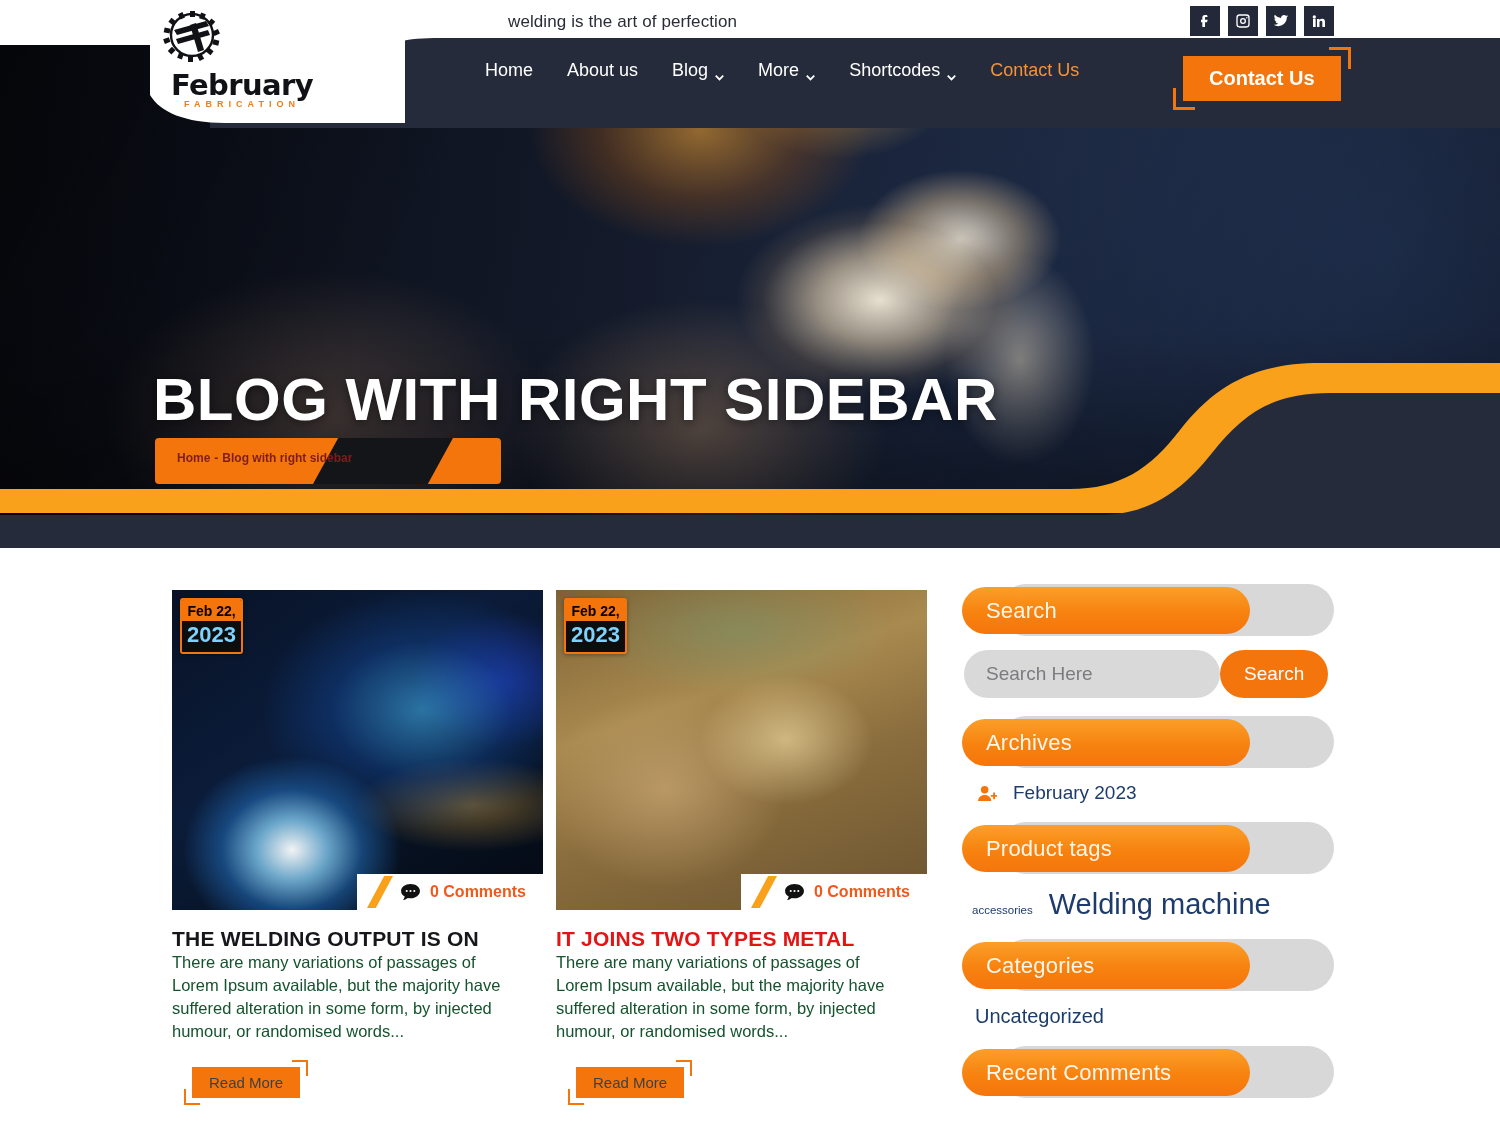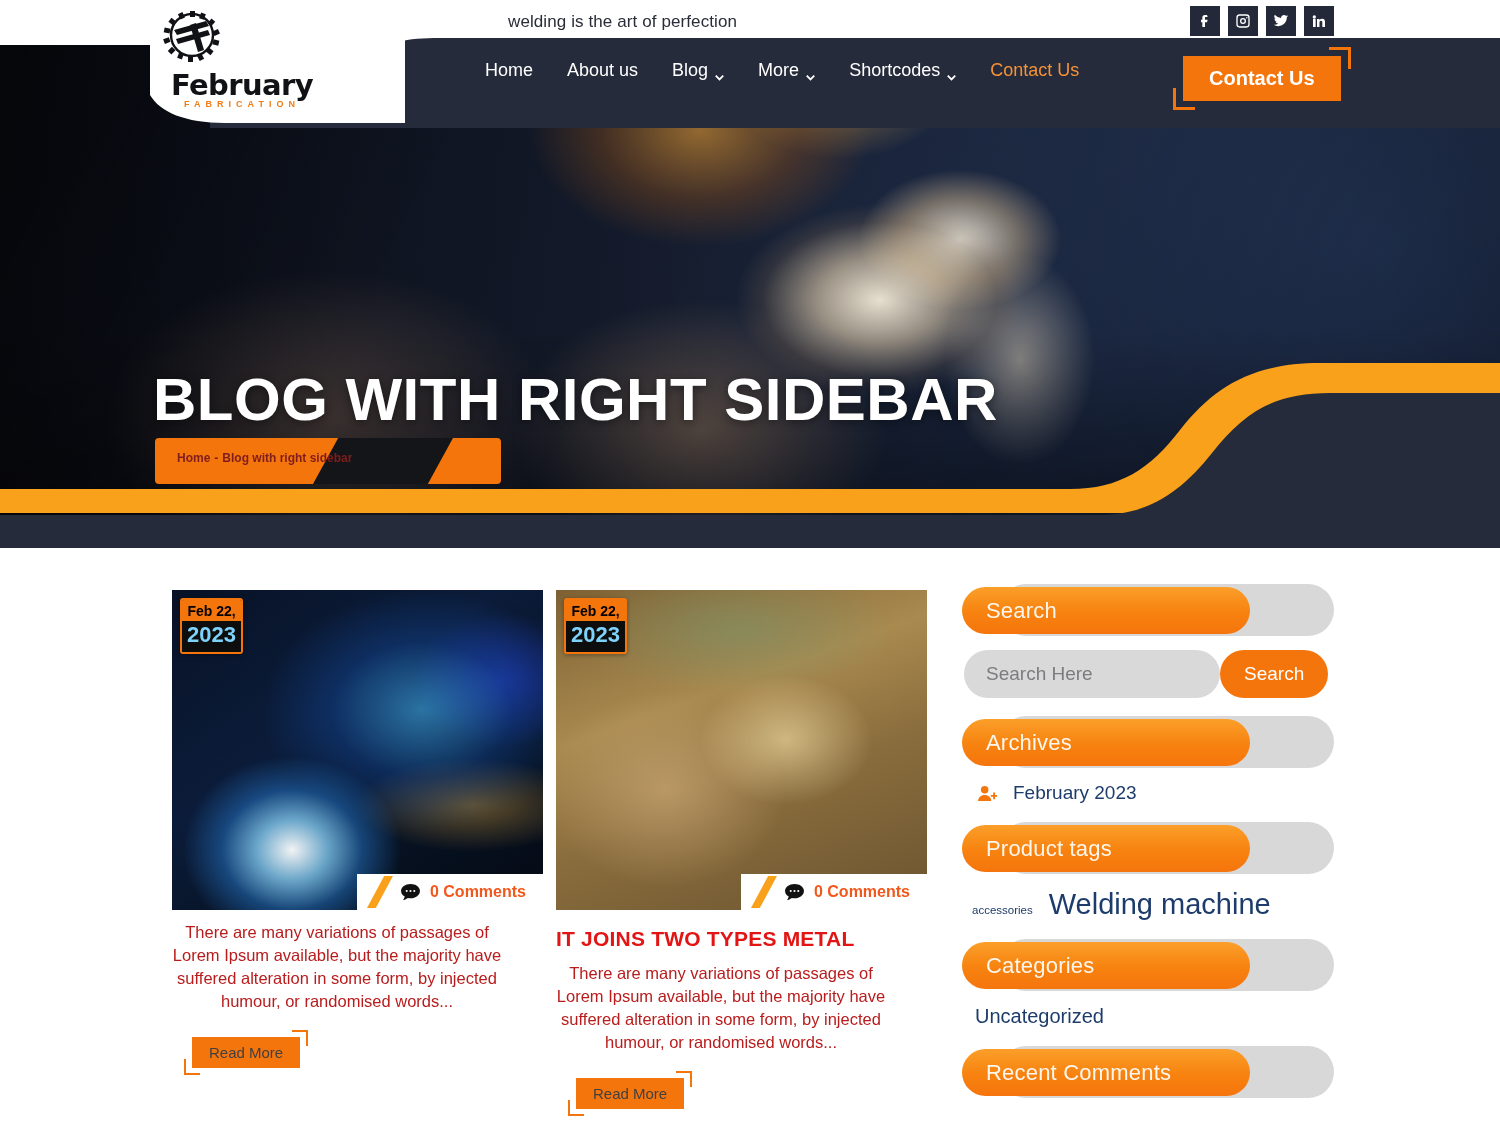--- a/index.html
+++ b/index.html
@@ -182,21 +182,21 @@
   }
   .cb-icon { width: 19px; height: 17px; display: block; }
   .cb-text { font-size: 16px; font-weight: bold; color: #f1581c; white-space: nowrap; }
 
   .post-title {
     margin-top: 17px; font-size: 21px; font-weight: bold; color: #16161b;
     letter-spacing: .2px; cursor: pointer; font-family: "Liberation Sans", sans-serif;
   }
   .post-title.hot { color: #e21414; }
   .post-excerpt {
-    margin-top: 11px; font-size: 16.5px; line-height: 23px; color: #b91c1c; width: 330px; text-align: center;
+    font-size: 16.5px; line-height: 23px; color: #14532d; width: 330px;
   }
   .rm-wrap { position: relative; display: inline-block; margin-top: 24px; margin-left: 20px; }
   .read-more {
     display: inline-block; background: #f5750d; color: #404040; font-size: 15px;
     padding: 7px 17px; border: none; cursor: pointer;
     font-family: "Liberation Sans", sans-serif;
   }
   .rm-wrap .br-tr, .rm-wrap .br-bl {
     position: absolute; width: 16px; height: 16px; pointer-events: none;
   }
@@ -375,20 +375,21 @@
           <div class="comments-badge">
             <svg class="cb-icon" viewBox="0 0 20 18">
               <path d="M10 0C4.5 0 0 3.3 0 7.4c0 2.4 1.5 4.5 3.9 5.9-.2 1-.9 2.6-1.9 3.8 0 0 2.9-.5 5.2-2.3.9.2 1.8.3 2.8.3 5.5 0 10-3.3 10-7.7S15.5 0 10 0z" fill="#111"></path>
               <circle cx="6" cy="7.4" r="1.1" fill="#fff"></circle>
                 <circle cx="10" cy="7.4" r="1.1" fill="#fff"></circle>
                 <circle cx="14" cy="7.4" r="1.1" fill="#fff"></circle>
             </svg>
             <span class="cb-text">0 Comments</span>
           </div>
         </div>
+        <h2 class="post-title">THE WELDING OUTPUT IS ON</h2>
         <p class="post-excerpt">There are many variations of passages of Lorem Ipsum available, but the majority have suffered alteration in some form, by injected humour, or randomised words...</p>
         <div class="rm-wrap">
           <span class="br-tr"></span>
           <span class="br-bl"></span>
           <button class="read-more">Read More</button>
         </div>
       </article>
 
       <article class="post-card">
         <div class="post-thumb thumb-b">

